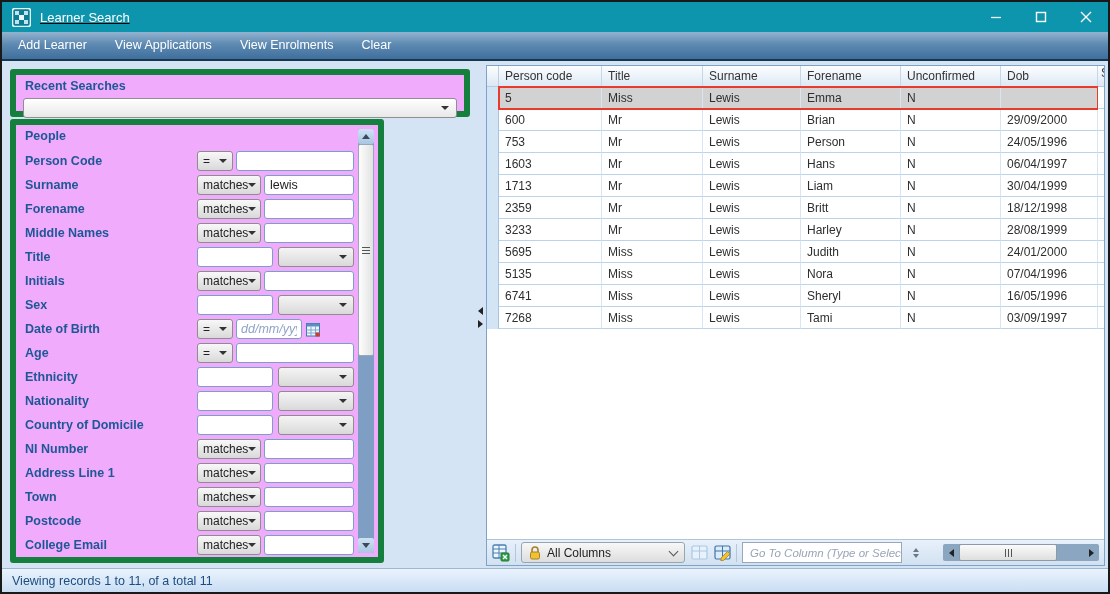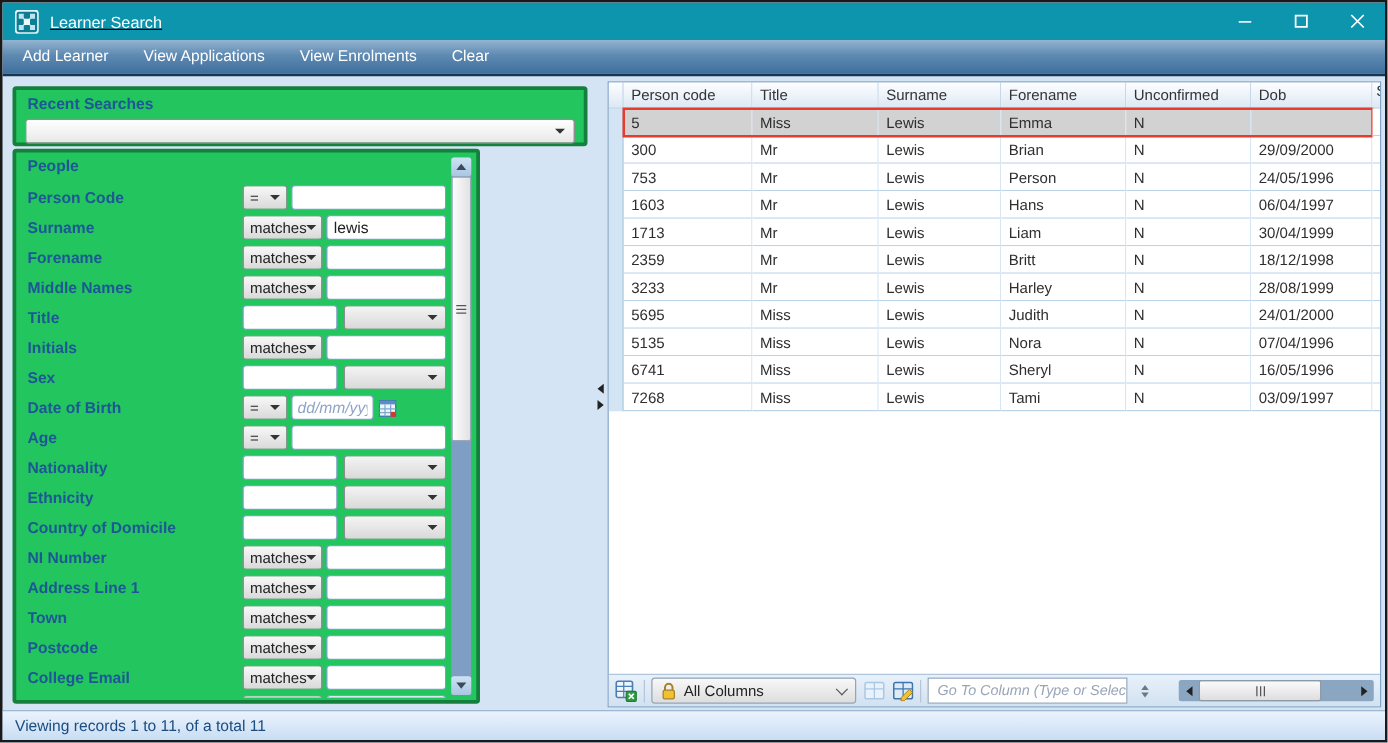--- a/index.html
+++ b/index.html
@@ -12,21 +12,21 @@
   .win-controls{margin-left:auto;display:flex;height:100%;}
   .win-btn{width:45px;height:100%;display:flex;align-items:center;justify-content:center;}
   
   .menubar{position:absolute;left:0;top:30px;right:0;height:29px;box-sizing:border-box;
            background:linear-gradient(#93b3d0,#5e8ab2 45%,#3f6f9d);
            border-bottom:2px solid #17374f;display:flex;align-items:center;padding-left:2px;}
   .menu-item{color:#fff;font-size:12.5px;padding:0 14px;line-height:27px;cursor:default;}
   
   .content{position:absolute;left:0;top:61px;right:0;bottom:24px;}
   
-  .groupbox{position:absolute;box-sizing:border-box;background:#22c55e;border:3px solid #15803d;border-radius:3px;}
+  .groupbox{position:absolute;box-sizing:border-box;background:#f0abfc;border:6px solid #15803d;border-radius:3px;}
   .recent-box{left:8px;top:6px;width:460px;height:48px;}
   .group-label{position:absolute;left:9px;top:4px;color:#1d5796;font-weight:700;font-size:12.5px;}
   .recent-combo{position:absolute;left:7px;right:7px;top:23px;height:20px;box-sizing:border-box;
                 background:linear-gradient(#ffffff,#e8e8e8);border:1px solid #8f8f8f;border-radius:3px;
                 display:flex;align-items:center;justify-content:flex-end;padding-right:7px;}
   .people-box{left:8px;top:56px;width:374px;bottom:5px;overflow:hidden;}
   .fields{position:absolute;left:9px;top:24px;right:24px;bottom:2px;overflow:hidden;}
   .field-row{display:flex;align-items:center;height:24px;}
   .field-label{flex:none;width:172px;color:#1d5796;font-weight:600;font-size:12.5px;}
   .field-controls{flex:1;display:flex;align-items:center;min-width:0;}
@@ -264,31 +264,31 @@
             <span class="field-label">Age</span>
             <div class="field-controls">
               <div class="op-combo op-narrow">
                 <span>=</span>
                 <span class="caret"></span>
               </div>
               <input class="text-input" type="text" style="">
             </div>
           </div>
           <div class="field-row">
-            <span class="field-label">Nationality</span>
+            <span class="field-label">Ethnicity</span>
             <div class="field-controls">
               <input class="code-input" type="text" style="">
               <div class="dd-select">
                 <span></span>
                 <span class="caret"></span>
               </div>
             </div>
           </div>
           <div class="field-row">
-            <span class="field-label">Ethnicity</span>
+            <span class="field-label">Nationality</span>
             <div class="field-controls">
               <input class="code-input" type="text" style="">
               <div class="dd-select">
                 <span></span>
                 <span class="caret"></span>
               </div>
             </div>
           </div>
           <div class="field-row">
             <span class="field-label">Country of Domicile</span>
@@ -407,21 +407,21 @@
         <tbody>
             <tr class="selected">
               <td>5</td>
               <td>Miss</td>
               <td>Lewis</td>
               <td>Emma</td>
               <td>N</td>
               <td></td>
             </tr>
             <tr>
-              <td>300</td>
+              <td>600</td>
               <td>Mr</td>
               <td>Lewis</td>
               <td>Brian</td>
               <td>N</td>
               <td>29/09/2000</td>
             </tr>
             <tr>
               <td>753</td>
               <td>Mr</td>
               <td>Lewis</td>

